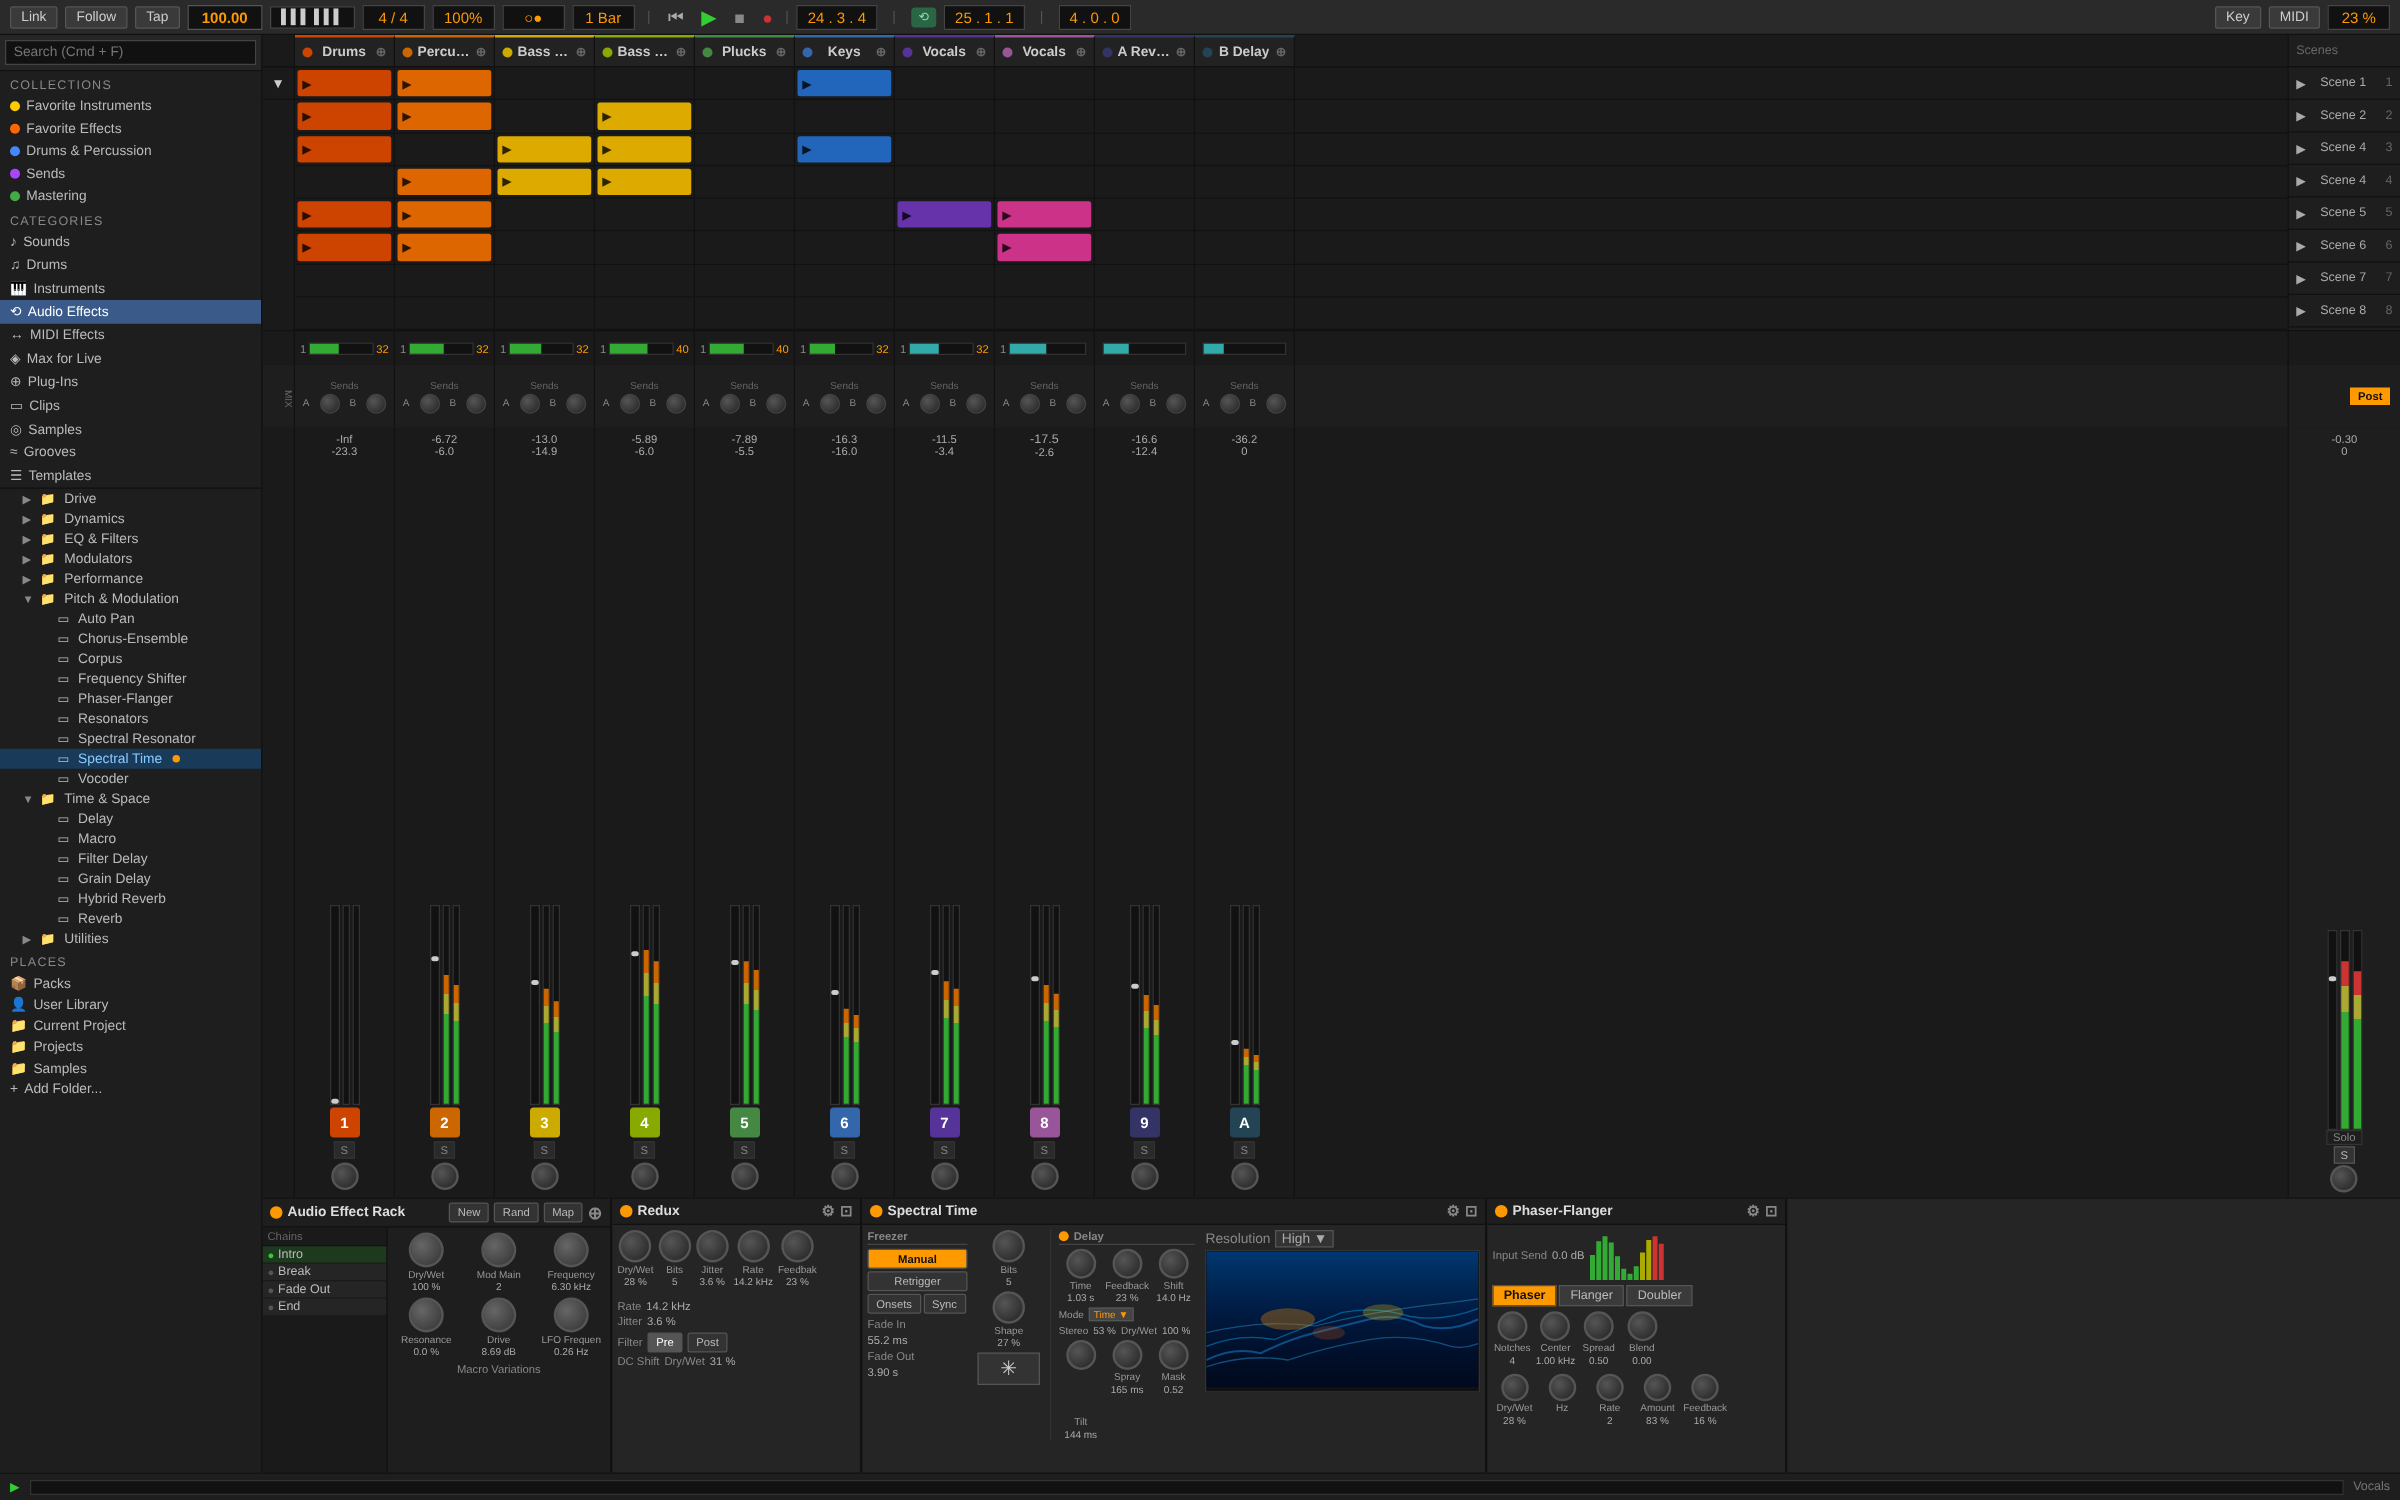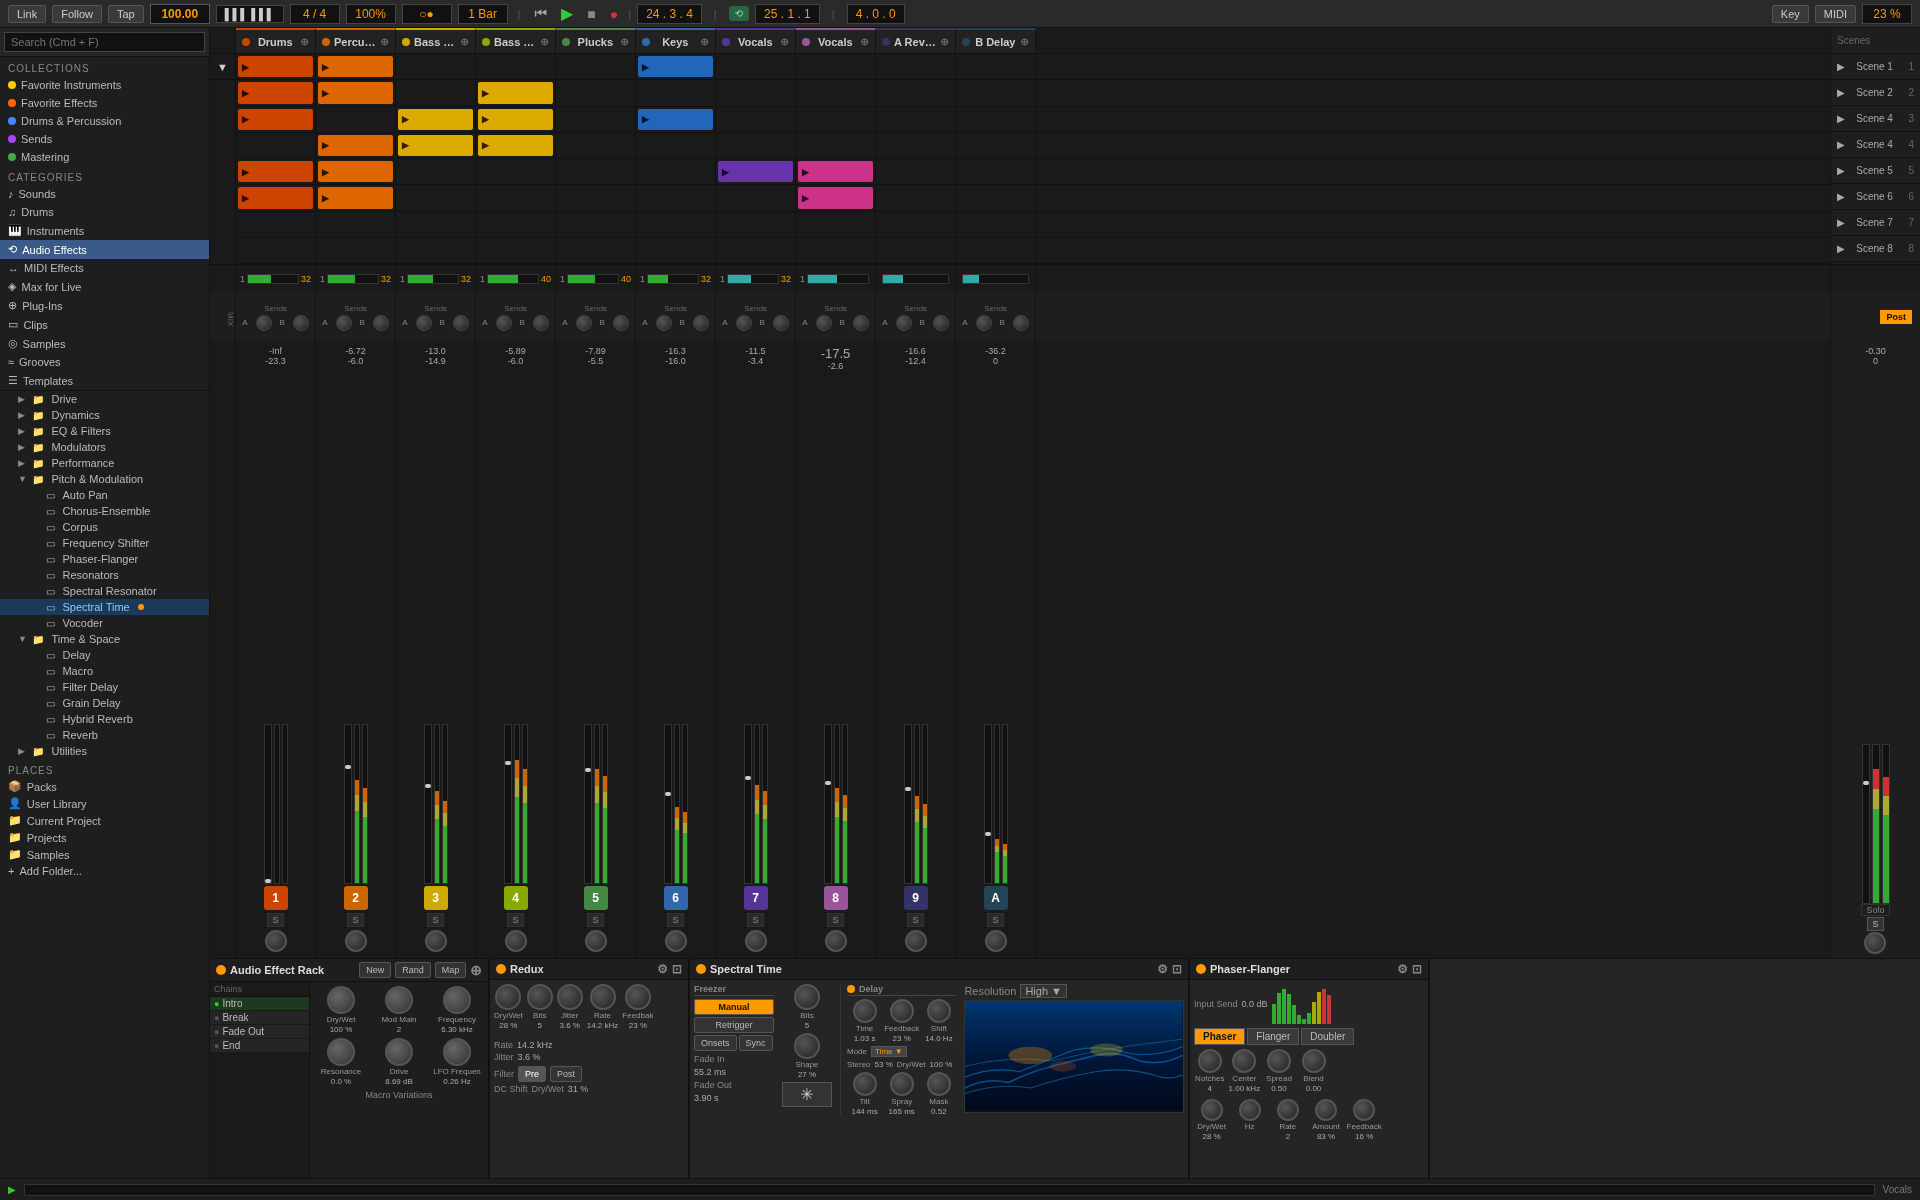--- a/index.html
+++ b/index.html
@@ -1134,21 +1134,21 @@
                       </div>
                       <div style="width: 6px; background: rgb(17, 17, 17); border: 1px solid rgb(51, 51, 51); position: relative; height: 160px;">
                         <div style="position: absolute; bottom: 0px; left: 0px; right: 0px; height: 58%; background: linear-gradient(to top, rgb(51, 170, 51) 0%, rgb(51, 170, 51) 70%, rgb(170, 170, 51) 70%, rgb(170, 170, 51) 85%, rgb(204, 102, 0) 85%);"></div>
                       </div>
                     </div>
                     <div class="strip-number" style="background: rgb(85, 51, 153);">7</div>
                     <div class="strip-btn">S</div>
                     <div style="width: 22px; height: 22px; border-radius: 50%; background: radial-gradient(circle at 35% 35%, rgb(85, 85, 85), rgb(34, 34, 34)); border: 2px solid rgb(85, 85, 85); cursor: pointer; margin: 2px;"></div>
                   </div>
                   <div style="width: 80px; height: 100%; border-right: 1px solid rgb(17, 17, 17); flex-shrink: 0; display: flex; flex-direction: column; align-items: center; padding: 4px 2px;">
-                    <div style="font-size: 13px; color: rgb(170, 170, 170); text-align: center;">-17.5</div>
+                    <div style="font-size: 10px; color: rgb(170, 170, 170); text-align: center;">-17.5</div>
                     <div style="font-size: 9px; color: rgb(170, 170, 170); text-align: center; margin-bottom: 2px;">-2.6</div>
                     <div style="flex: 1 1 0%; display: flex; gap: 2px; align-items: flex-end; justify-content: center; width: 100%;">
                       <div style="width: 8px; background: rgb(17, 17, 17); border: 1px solid rgb(51, 51, 51); position: relative; height: 160px; cursor: pointer;">
                         <div style="position: absolute; bottom: 62%; left: 0px; right: 0px; height: 4px; background: rgb(204, 204, 204); border-radius: 2px;"></div>
                       </div>
                       <div style="width: 6px; background: rgb(17, 17, 17); border: 1px solid rgb(51, 51, 51); position: relative; height: 160px;">
                         <div style="position: absolute; bottom: 0px; left: 0px; right: 0px; height: 60%; background: linear-gradient(to top, rgb(51, 170, 51) 0%, rgb(51, 170, 51) 70%, rgb(170, 170, 51) 70%, rgb(170, 170, 51) 85%, rgb(204, 102, 0) 85%);"></div>
                       </div>
                       <div style="width: 6px; background: rgb(17, 17, 17); border: 1px solid rgb(51, 51, 51); position: relative; height: 160px;">
                         <div style="position: absolute; bottom: 0px; left: 0px; right: 0px; height: 56%; background: linear-gradient(to top, rgb(51, 170, 51) 0%, rgb(51, 170, 51) 70%, rgb(170, 170, 51) 70%, rgb(170, 170, 51) 85%, rgb(204, 102, 0) 85%);"></div>
@@ -1419,21 +1419,21 @@
       </div>
       <div style="display:flex;gap:4px;align-items:center;">
         <span style="font-size:8px;color:#999;">Stereo</span>
         <span style="font-size:8px;color:#aaa;">53 %</span>
         <span style="font-size:8px;color:#999;">Dry/Wet</span>
         <span style="font-size:8px;color:#aaa;">100 %</span>
       </div>
       <div style="display:grid;grid-template-columns:1fr 1fr 1fr;gap:2px;">
         <div class="knob-with-label">
             <div style="width:24px;height:24px;border-radius:50%;background:radial-gradient(circle at 35% 35%,#555,#222);border:2px solid #555;cursor:pointer;"></div>
-            <div style="font-size:8px;color:#999;text-align:center;">Tilt</div>
+            <div style="font-size:8px;color:#999;text-align:center;margin-top:36px;">Tilt</div>
             <div style="font-size:8px;color:#aaa;text-align:center;">144 ms</div>
           </div>
                   <div class="knob-with-label">
             <div style="width:24px;height:24px;border-radius:50%;background:radial-gradient(circle at 35% 35%,#555,#222);border:2px solid #555;cursor:pointer;"></div>
             <div style="font-size:8px;color:#999;text-align:center;">Spray</div>
             <div style="font-size:8px;color:#aaa;">165 ms</div>
           </div>
                   <div class="knob-with-label">
             <div style="width:24px;height:24px;border-radius:50%;background:radial-gradient(circle at 35% 35%,#555,#222);border:2px solid #555;cursor:pointer;"></div>
             <div style="font-size:8px;color:#999;text-align:center;">Mask</div>

